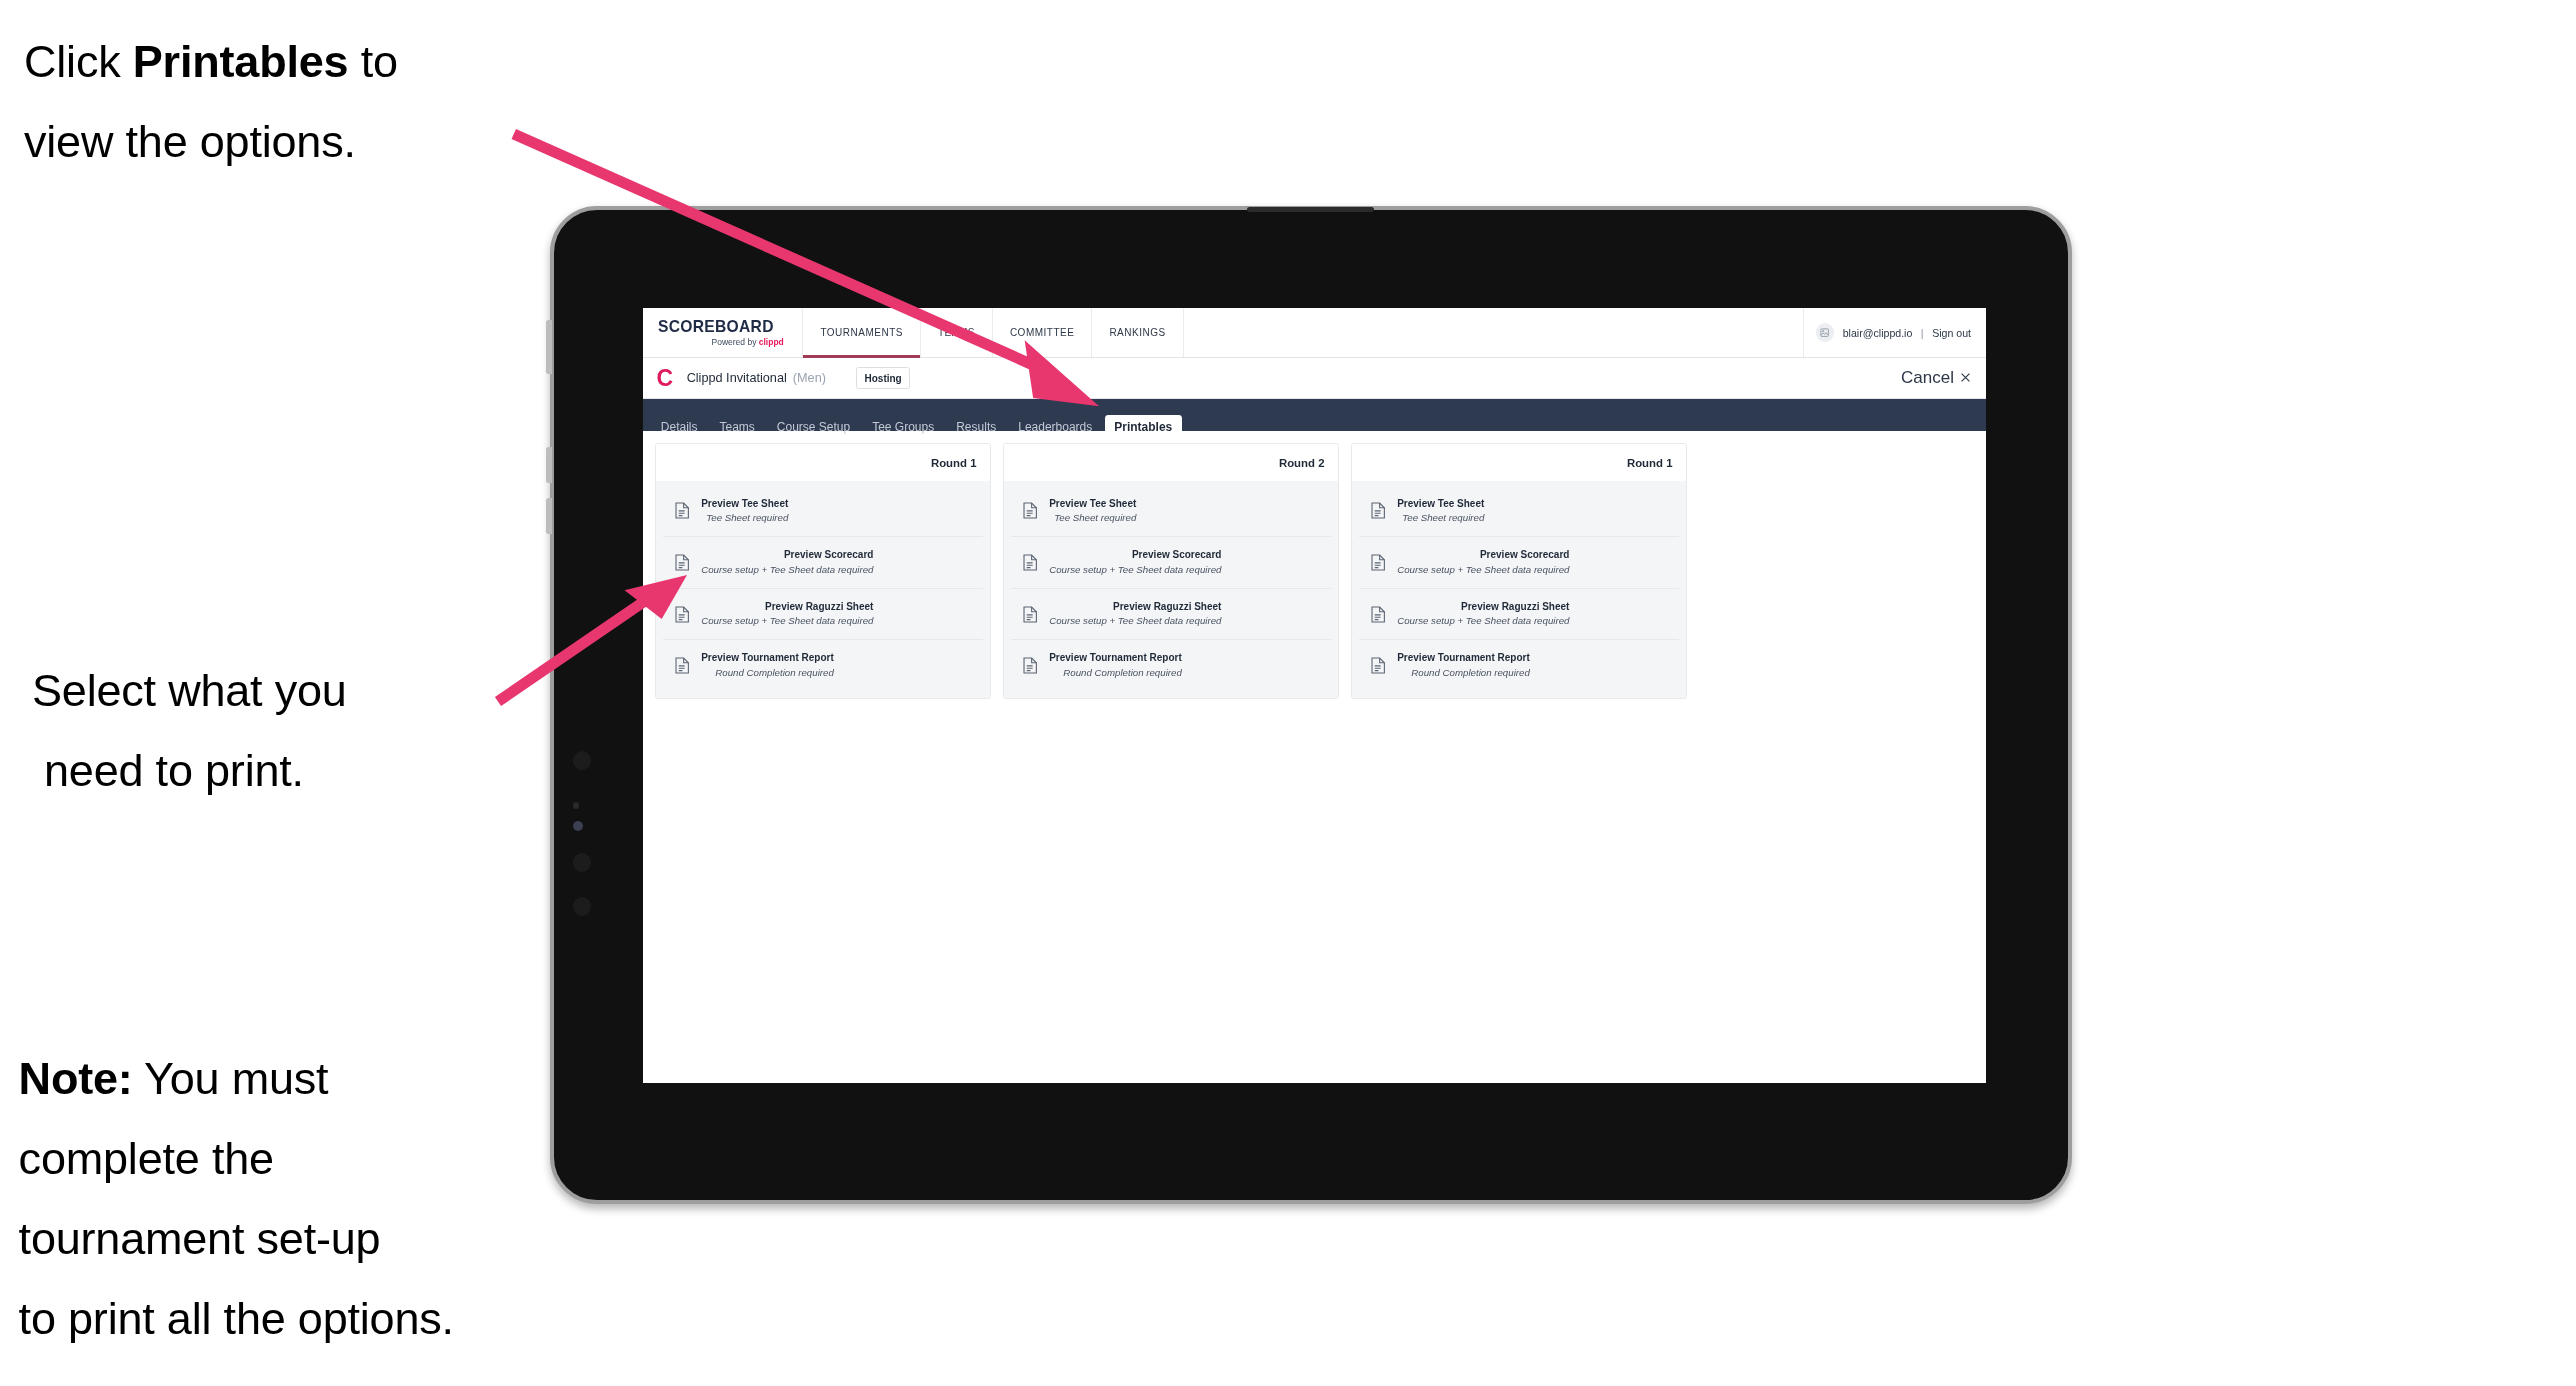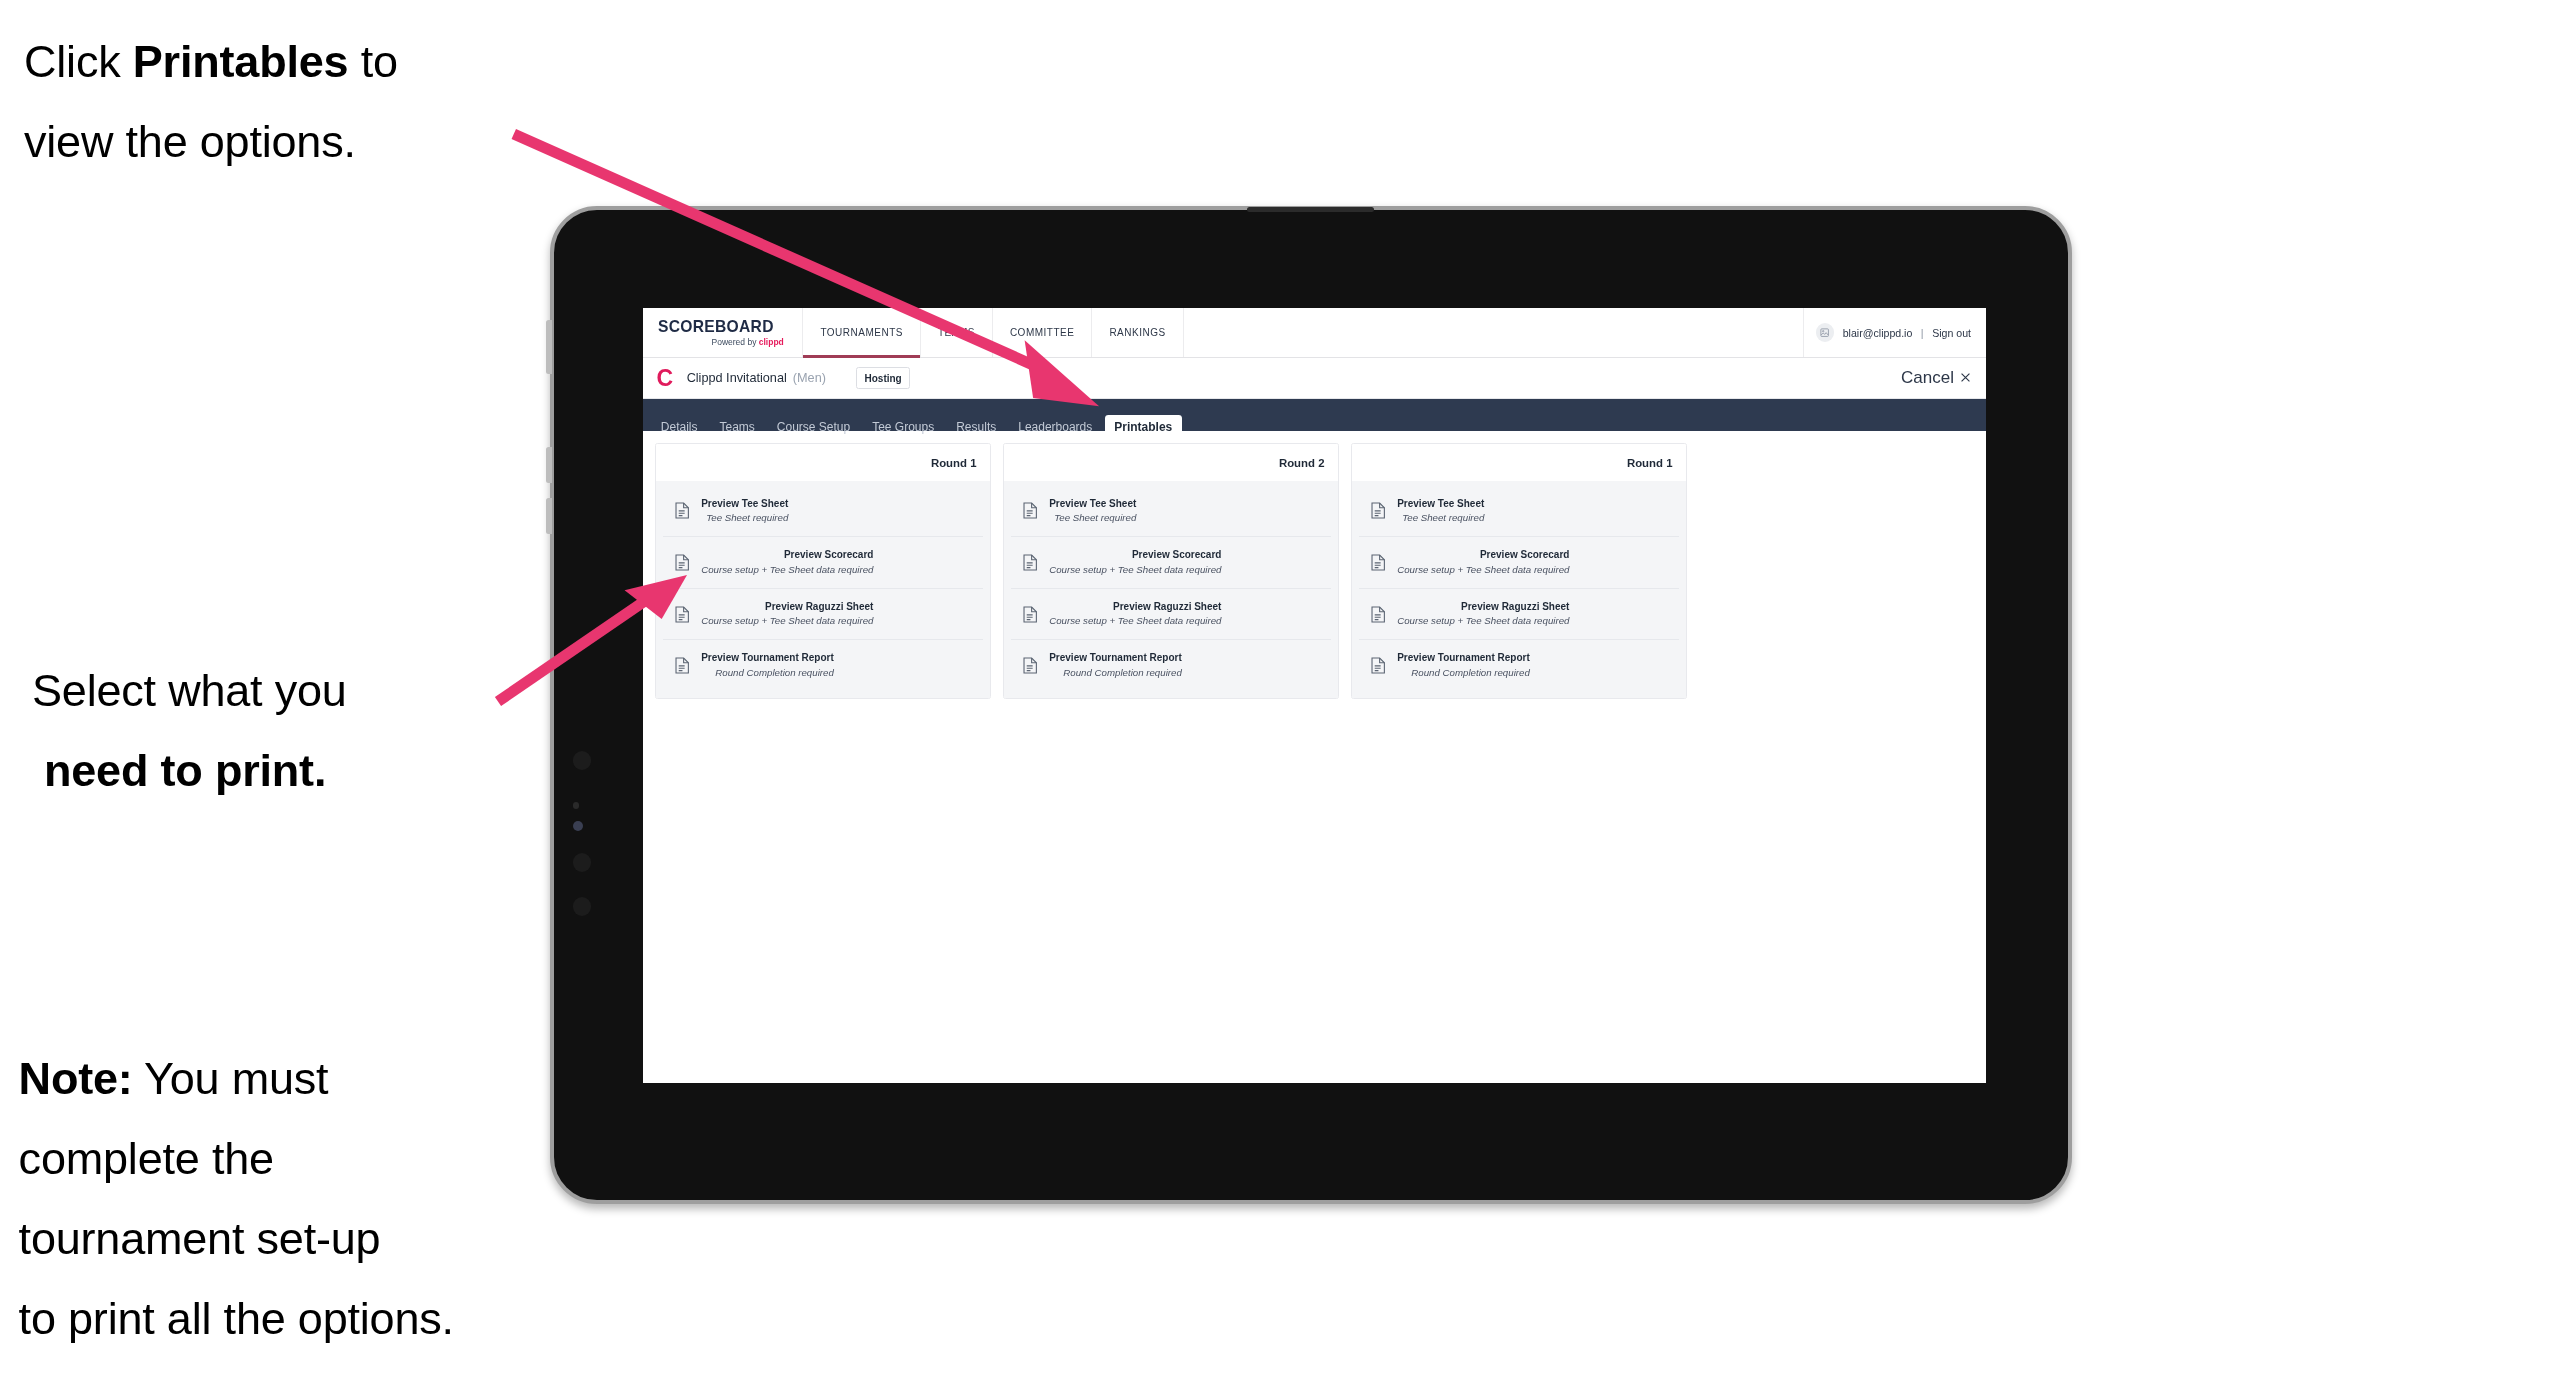--- a/index.html
+++ b/index.html
@@ -16,21 +16,21 @@
   .annot {
     position: absolute;
     color: #000;
     font-family: "Liberation Sans", sans-serif;
     font-weight: 400;
     letter-spacing: -0.2px;
   }
   .annot b { font-weight: 700; }
   #annot-1 { left: 24px; top: 22px; font-size: 45px; line-height: 80px; width: 558px; }
   #annot-2 { left: 32px; top: 651px; font-size: 45px; line-height: 80px; width: 524px; }
-  #annot-2 .l2 { padding-left: 12px; font-weight: bold; }
+  #annot-2 .l2 { padding-left: 12px; }
   #annot-3 { left: 18.6px; top: 1039px; font-size: 45px; line-height: 80px; width: 643px; }
 
   
   .arrow-svg { position: absolute; pointer-events: none; }
   #arrow-top { left: 507px; top: 127px; }
   #arrow-mid { left: 491px; top: 575px; }
 
   
   #tablet {
     position: absolute;

